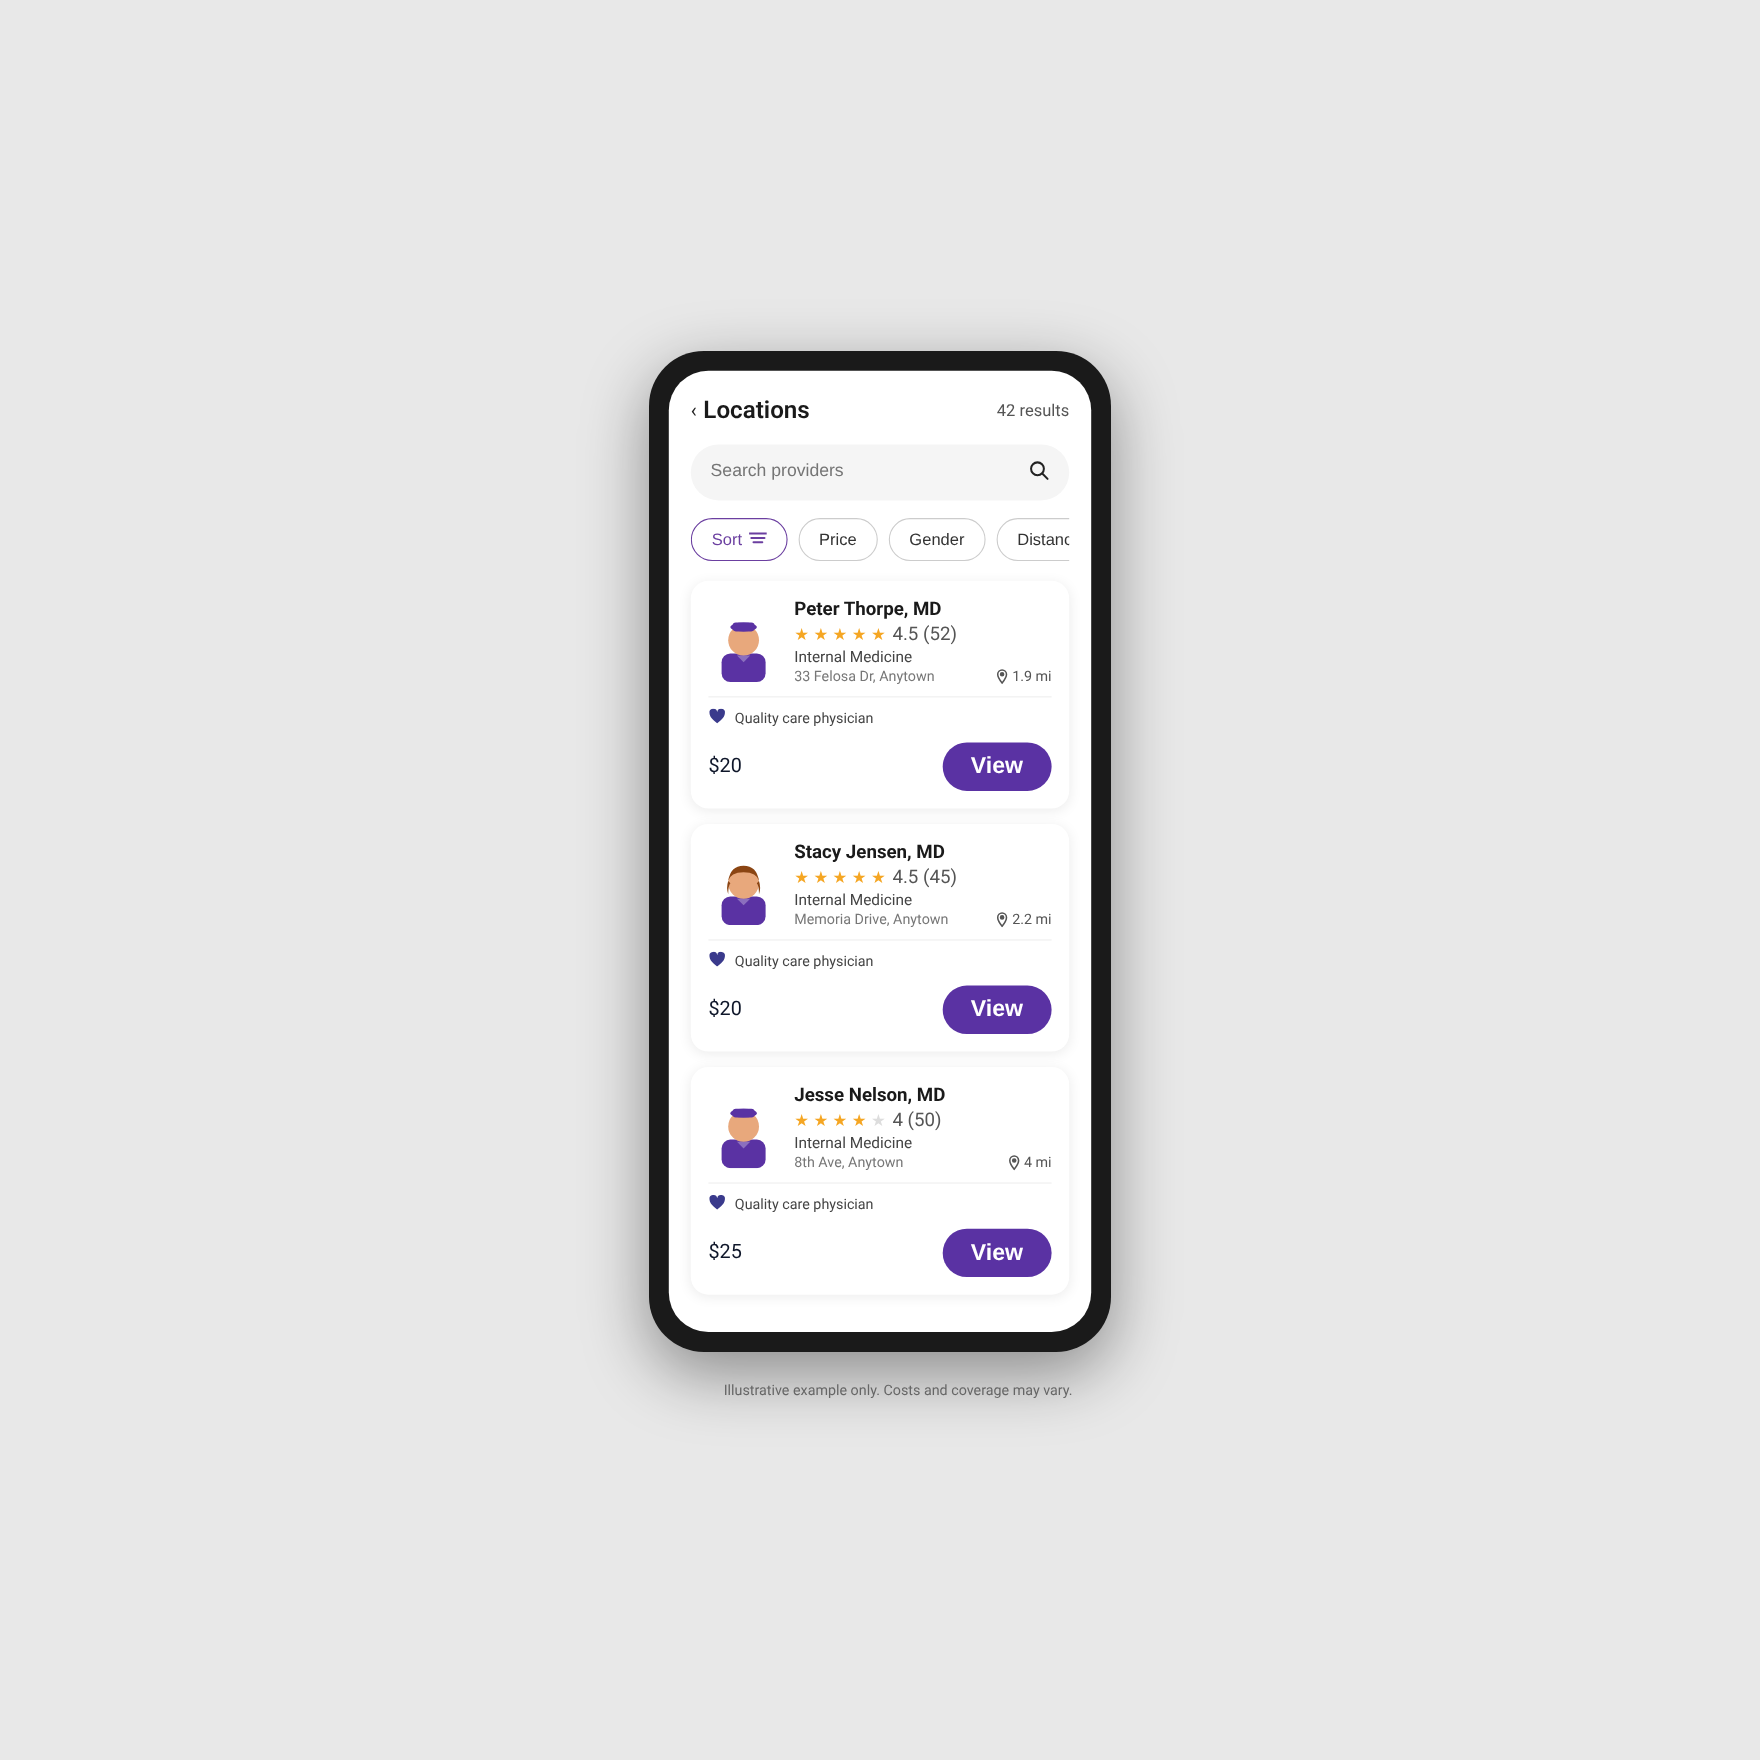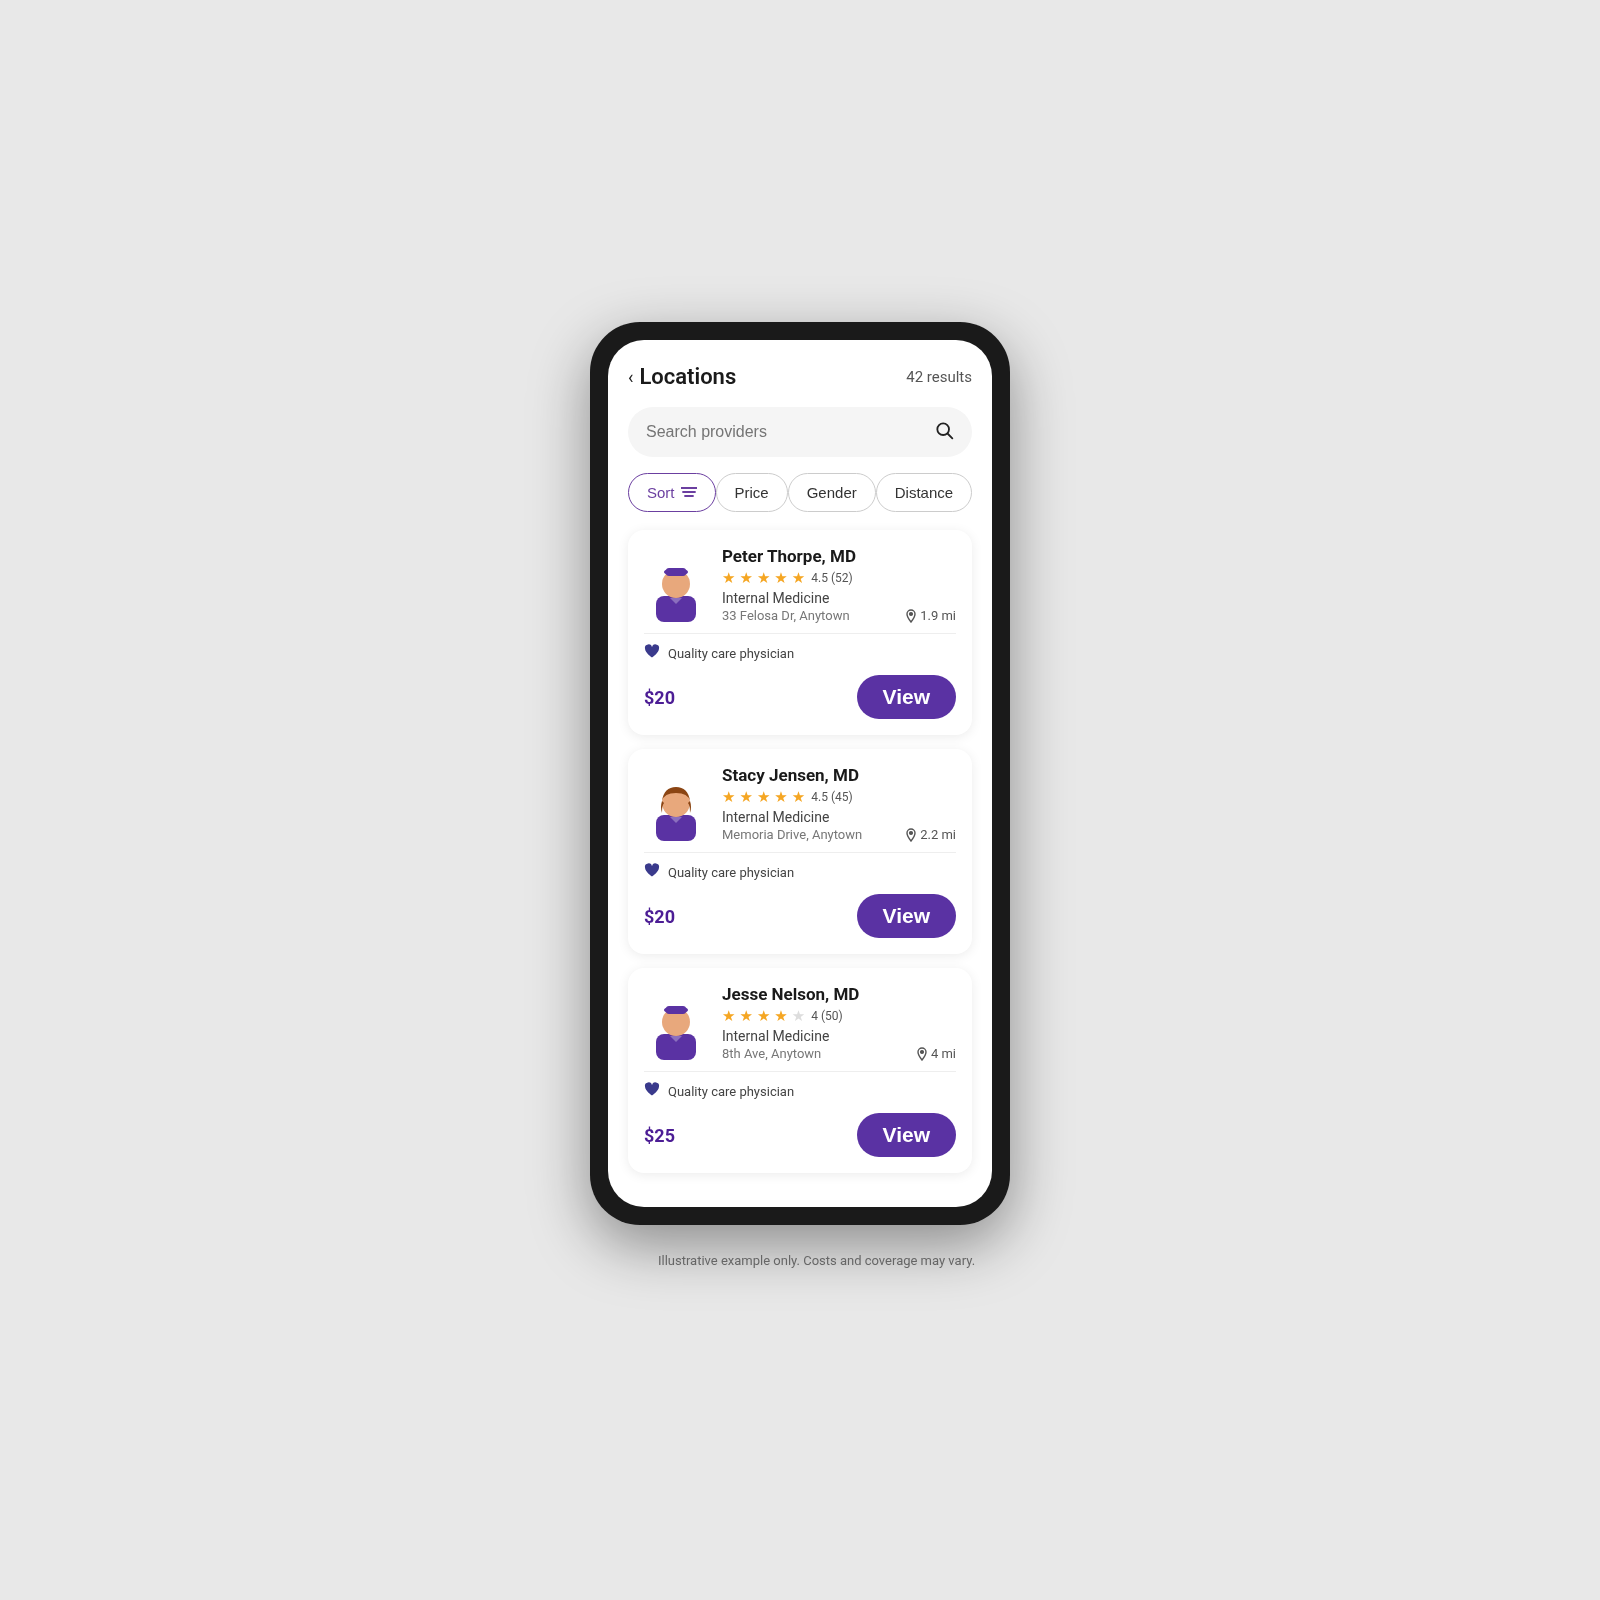--- a/index.html
+++ b/index.html
@@ -85,20 +85,21 @@
     }
 
     .search-icon-wrap {
       color: #222;
       font-size: 18px;
     }
 
     
     .filter-row {
       display: flex;
+      gap: 10px;
       margin-bottom: 18px;
       overflow: hidden;
     }
 
     .filter-btn {
       display: flex;
       align-items: center;
       gap: 6px;
       padding: 10px 18px;
       border-radius: 24px;
@@ -168,21 +169,21 @@
     .star {
       color: #f5a623;
       font-size: 15px;
     }
 
     .star.half {
       color: #f5a623;
     }
 
     .rating-text {
-      font-size: 12px;
+      font-size: 17px;
       color: #555;
       margin-left: 2px;
     }
 
     .specialty {
       font-size: 14px;
       color: #444;
       margin-bottom: 2px;
     }
 
@@ -230,22 +231,22 @@
     }
 
     .card-bottom {
       display: flex;
       align-items: center;
       justify-content: space-between;
     }
 
     .price {
       font-size: 18px;
-      font-weight: 700;
-      color: #4c1d95;
+      font-weight: 400;
+      color: #0f172a;
     }
 
     .view-btn {
       background: #5a32a3;
       color: #ffffff;
       border: none;
       border-radius: 24px;
       padding: 10px 26px;
       font-size: 21px;
       font-weight: 600;

